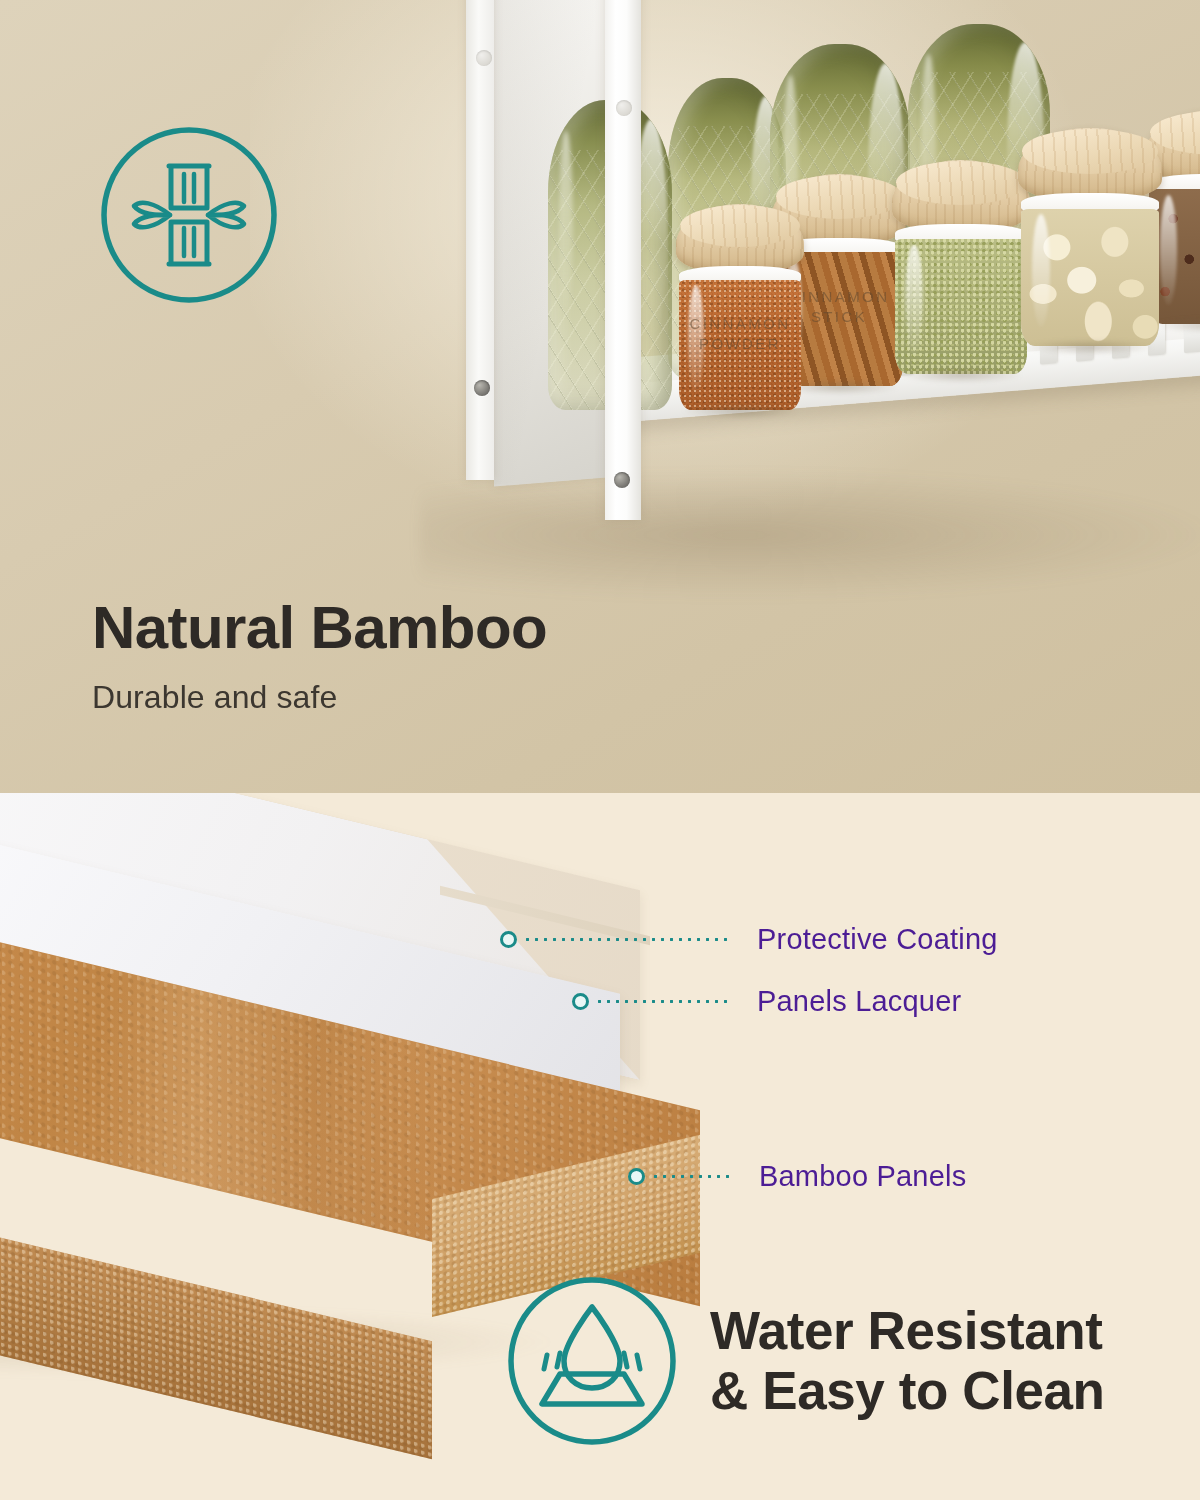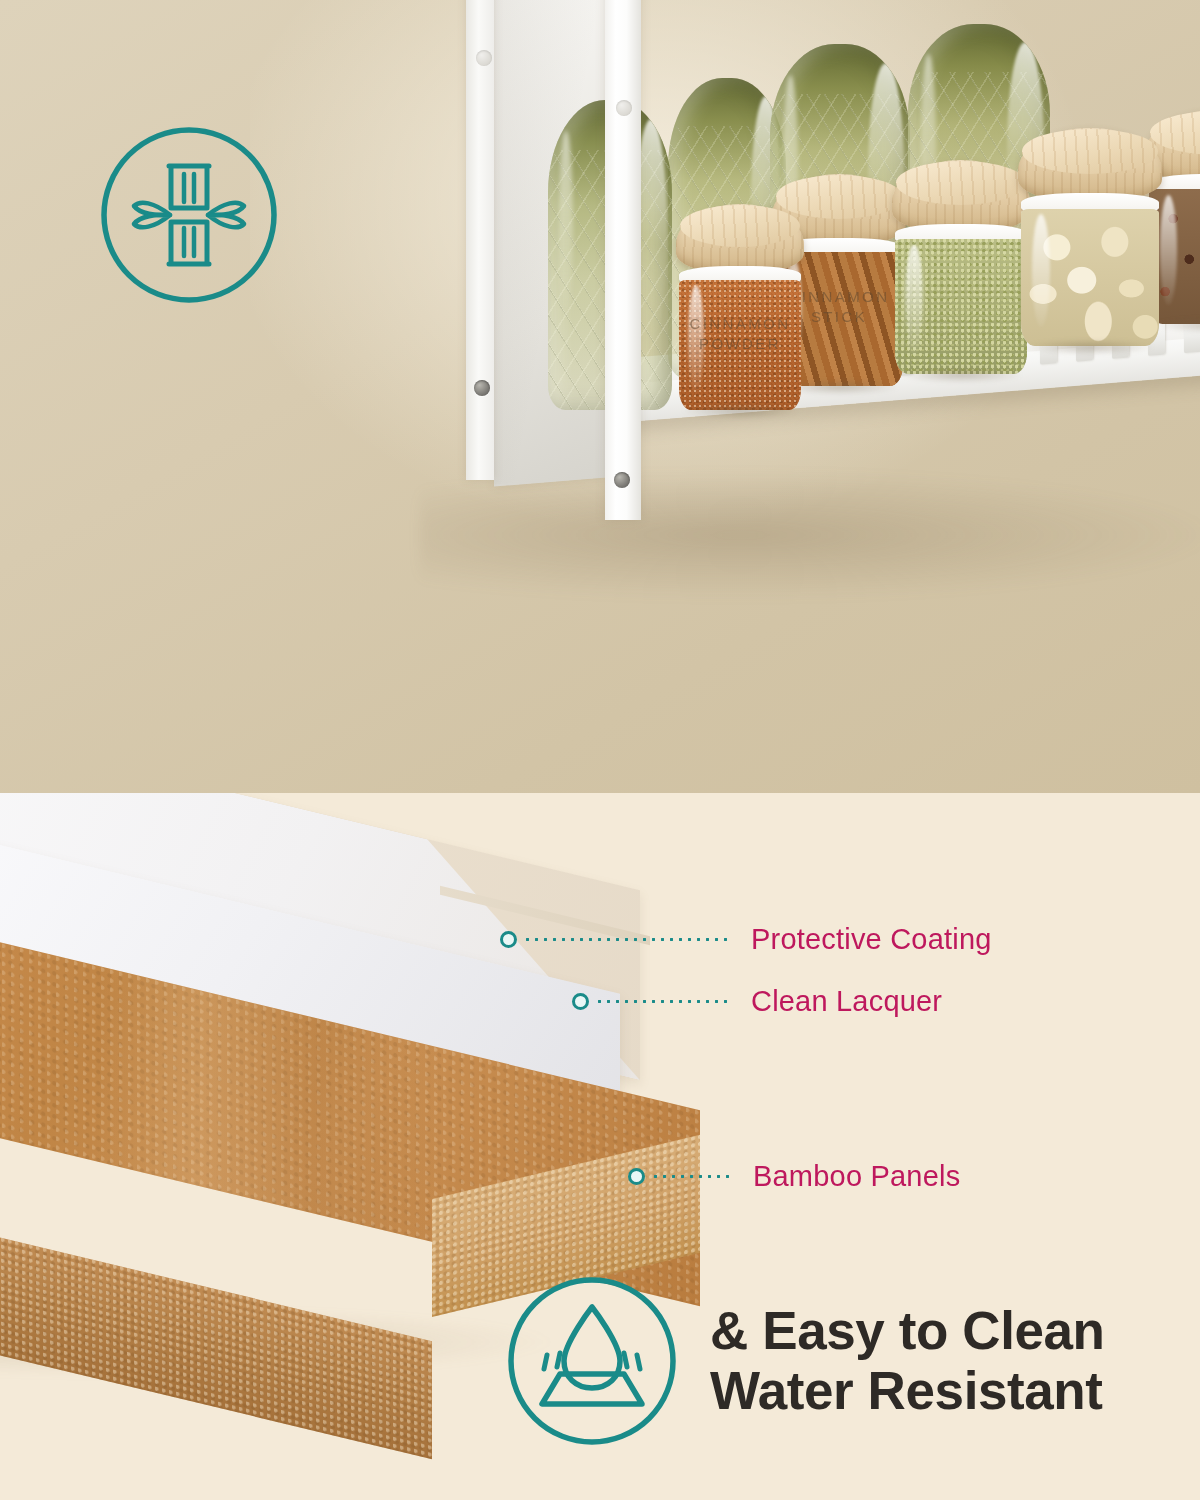--- a/index.html
+++ b/index.html
@@ -316,22 +316,22 @@
     border:3.2px solid #1a8b89; background:#e9f7f6;
     flex:0 0 auto;
   }
   .leader{
     height:3px; margin-left:6px;
     background-image:radial-gradient(circle, #1a8b89 1.4px, transparent 1.6px);
     background-size:9px 3px; background-repeat:repeat-x;
     flex:0 0 auto;
   }
   .callout-label{
-    margin-left:22px; font-size:29px; font-weight:400;
-    color:#be185d; letter-spacing:.2px; white-space:nowrap;
+    margin-left:28px; font-size:29px; font-weight:400;
+    color:#4c1d95; letter-spacing:.2px; white-space:nowrap;
   }
 
   
   #water-feature{ position:absolute; left:502px; top:1271px; z-index:30; display:flex; align-items:center; }
   #water-icon{ width:180px; height:180px; flex:0 0 auto; }
   #water-text{ margin-left:28px; }
   .h3{
     font-size:53px; font-weight:700; color:#2e2a26;
     line-height:1.13; letter-spacing:-.4px; white-space:nowrap;
   }
@@ -481,20 +481,24 @@
       <line x1="98" y1="106" x2="98" y2="134" stroke="#1a8b89" stroke-width="4.5" stroke-linecap="round"></line>
 
       <path d="M74 93 C58 80 44 78 38 84 C44 92 60 94 74 93 Z" fill="none" stroke="#1a8b89" stroke-width="4.6" stroke-linejoin="round"></path>
       <path d="M74 93 C58 106 44 108 38 102 C44 94 60 92 74 93 Z" fill="none" stroke="#1a8b89" stroke-width="4.6" stroke-linejoin="round"></path>
 
       <path d="M112 93 C128 80 142 78 148 84 C142 92 126 94 112 93 Z" fill="none" stroke="#1a8b89" stroke-width="4.6" stroke-linejoin="round"></path>
       <path d="M112 93 C128 106 142 108 148 102 C142 94 126 92 112 93 Z" fill="none" stroke="#1a8b89" stroke-width="4.6" stroke-linejoin="round"></path>
     </svg>
   </div>
 
+  <div id="headline-block">
+    <div class="h1">Natural Bamboo</div>
+    <div class="h2">Durable and safe</div>
+  </div>
 </div>
 
 <div id="section-bottom">
 
   <div id="panel-stack">
     <div class="sheet sheet-coating"></div>
     <div class="sheet sheet-coating-face"></div>
     <div class="sheet sheet-coating-edge"></div>
 
     <div class="sheet sheet-lacquer"></div>
@@ -512,21 +516,21 @@
 
 <div class="callout" style="left:500px; top:923px;">
   <div class="dot"></div>
   <div class="leader" style="width:206px;"></div>
   <div class="callout-label">Protective Coating</div>
 </div>
 
 <div class="callout" style="left:572px; top:985px;">
   <div class="dot"></div>
   <div class="leader" style="width:134px;"></div>
-  <div class="callout-label">Clean Lacquer</div>
+  <div class="callout-label">Panels Lacquer</div>
 </div>
 
 <div class="callout" style="left:628px; top:1160px;">
   <div class="dot"></div>
   <div class="leader" style="width:80px;"></div>
   <div class="callout-label">Bamboo Panels</div>
 </div>
 
 <div id="water-feature">
   <div id="water-icon">
@@ -538,16 +542,16 @@
       <path d="M40 133 H140 L122 103 H58 Z" fill="none" stroke="#1a8b89" stroke-width="5.5" stroke-linejoin="round"></path>
 
       <line x1="45" y1="84" x2="42" y2="98" stroke="#1a8b89" stroke-width="5" stroke-linecap="round"></line>
       <line x1="58" y1="82" x2="55" y2="96" stroke="#1a8b89" stroke-width="5" stroke-linecap="round"></line>
 
       <line x1="122" y1="82" x2="125" y2="96" stroke="#1a8b89" stroke-width="5" stroke-linecap="round"></line>
       <line x1="135" y1="84" x2="138" y2="98" stroke="#1a8b89" stroke-width="5" stroke-linecap="round"></line>
     </svg>
   </div>
   <div id="water-text">
+    <div class="h3">Water Resistant</div>
     <div class="h3">&amp; Easy to Clean</div>
-    <div class="h3">Water Resistant</div>
   </div>
 </div>
 
 </body></html>

